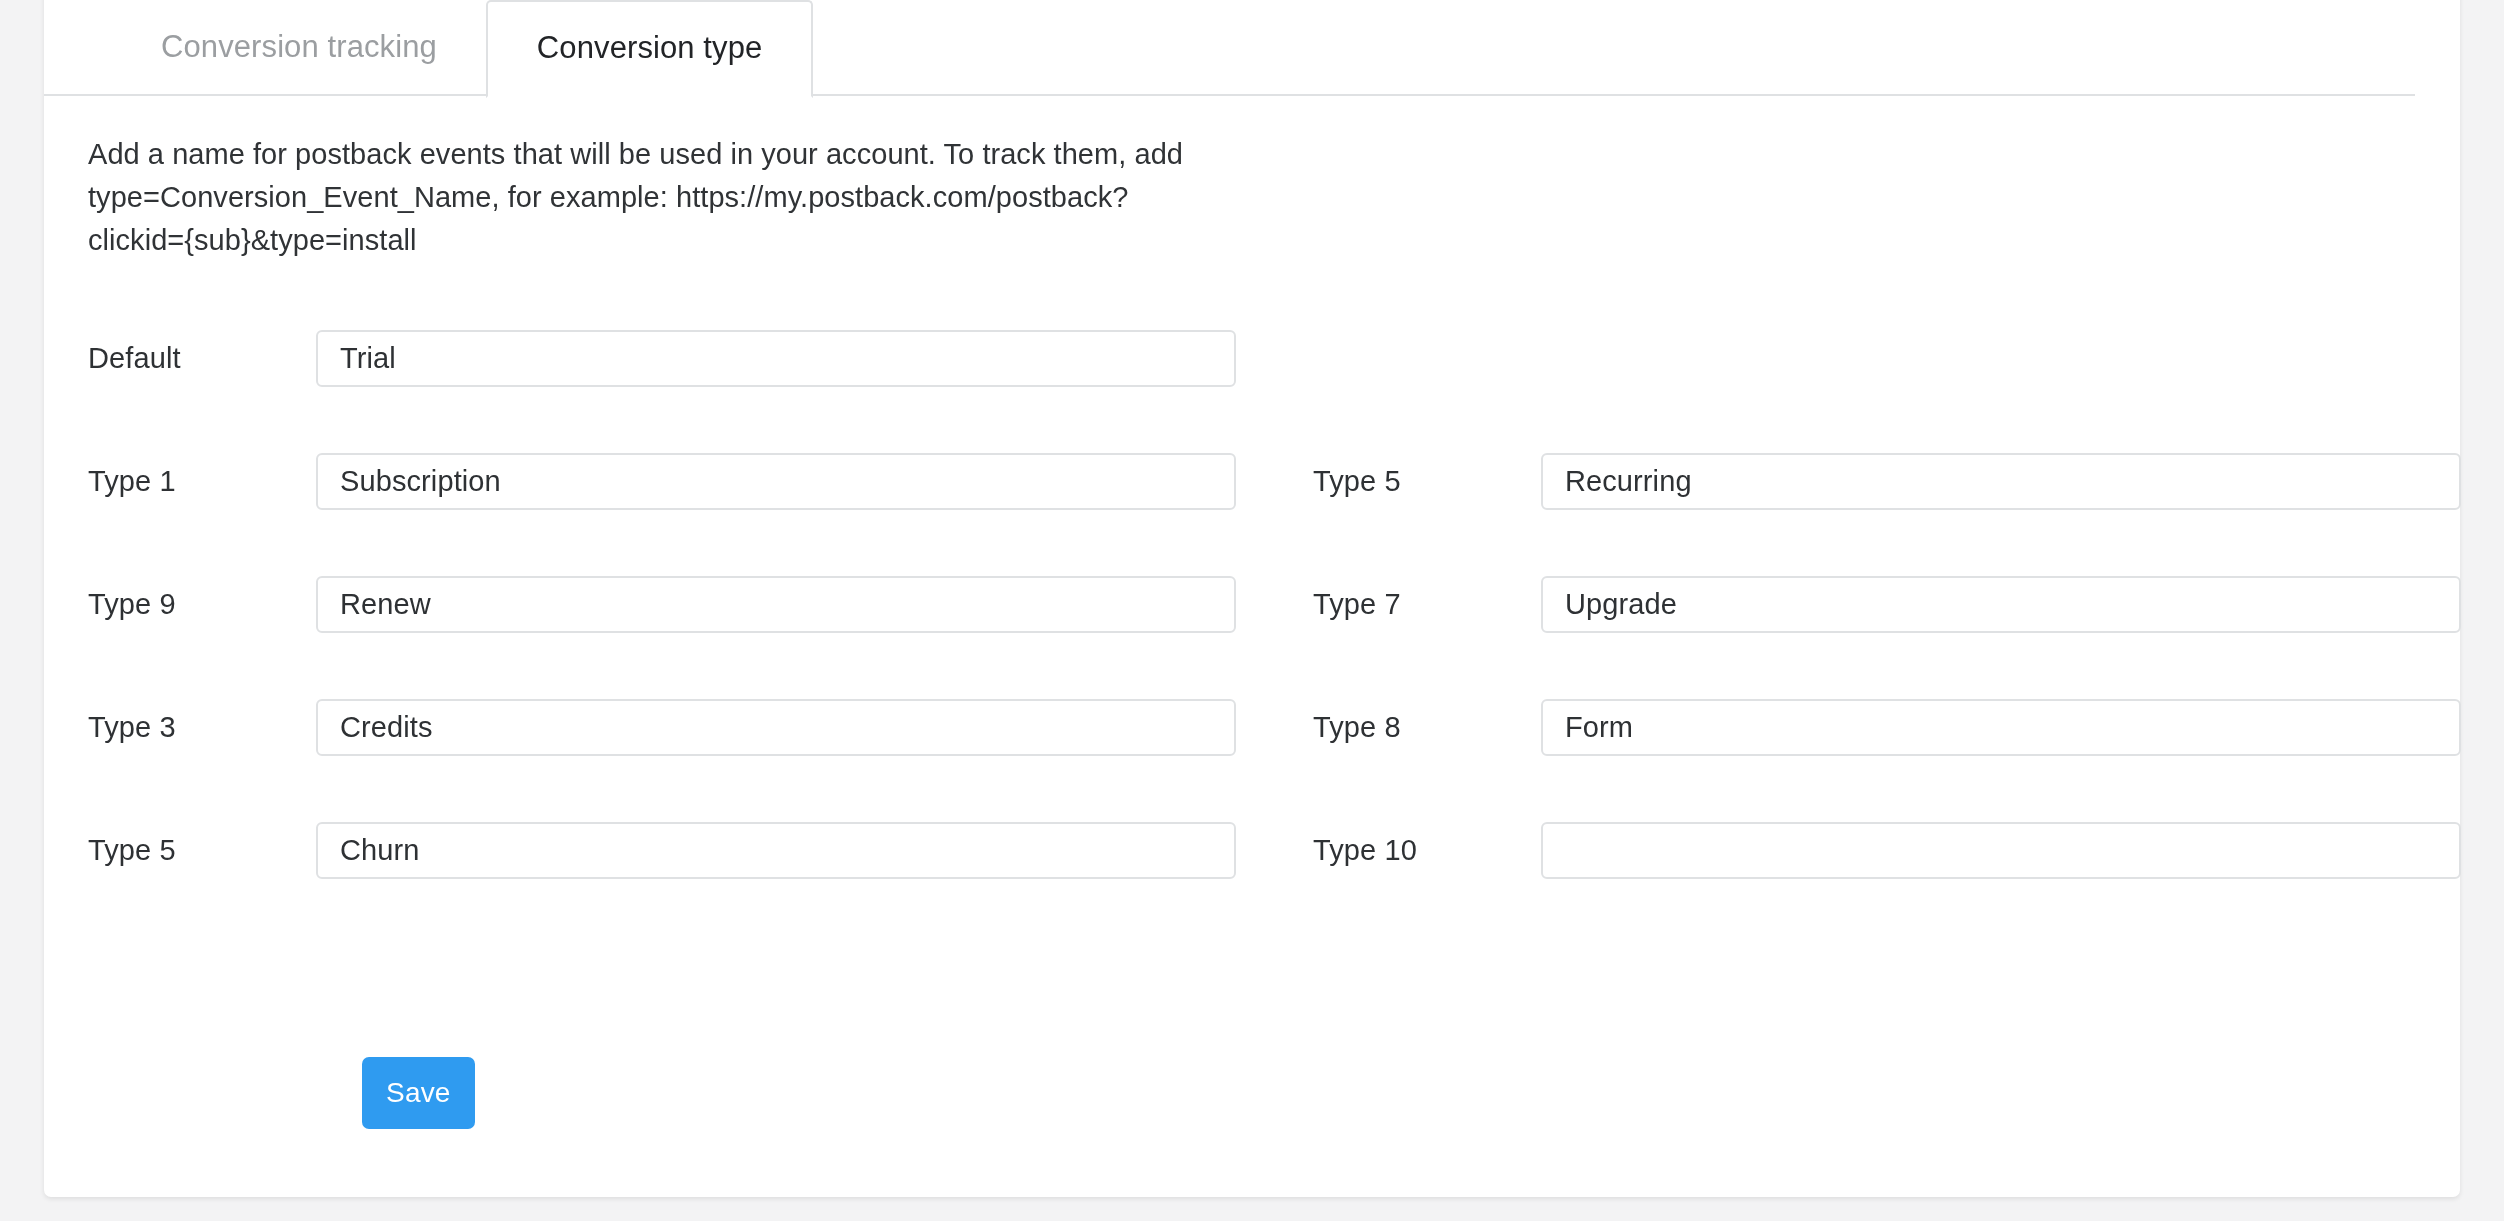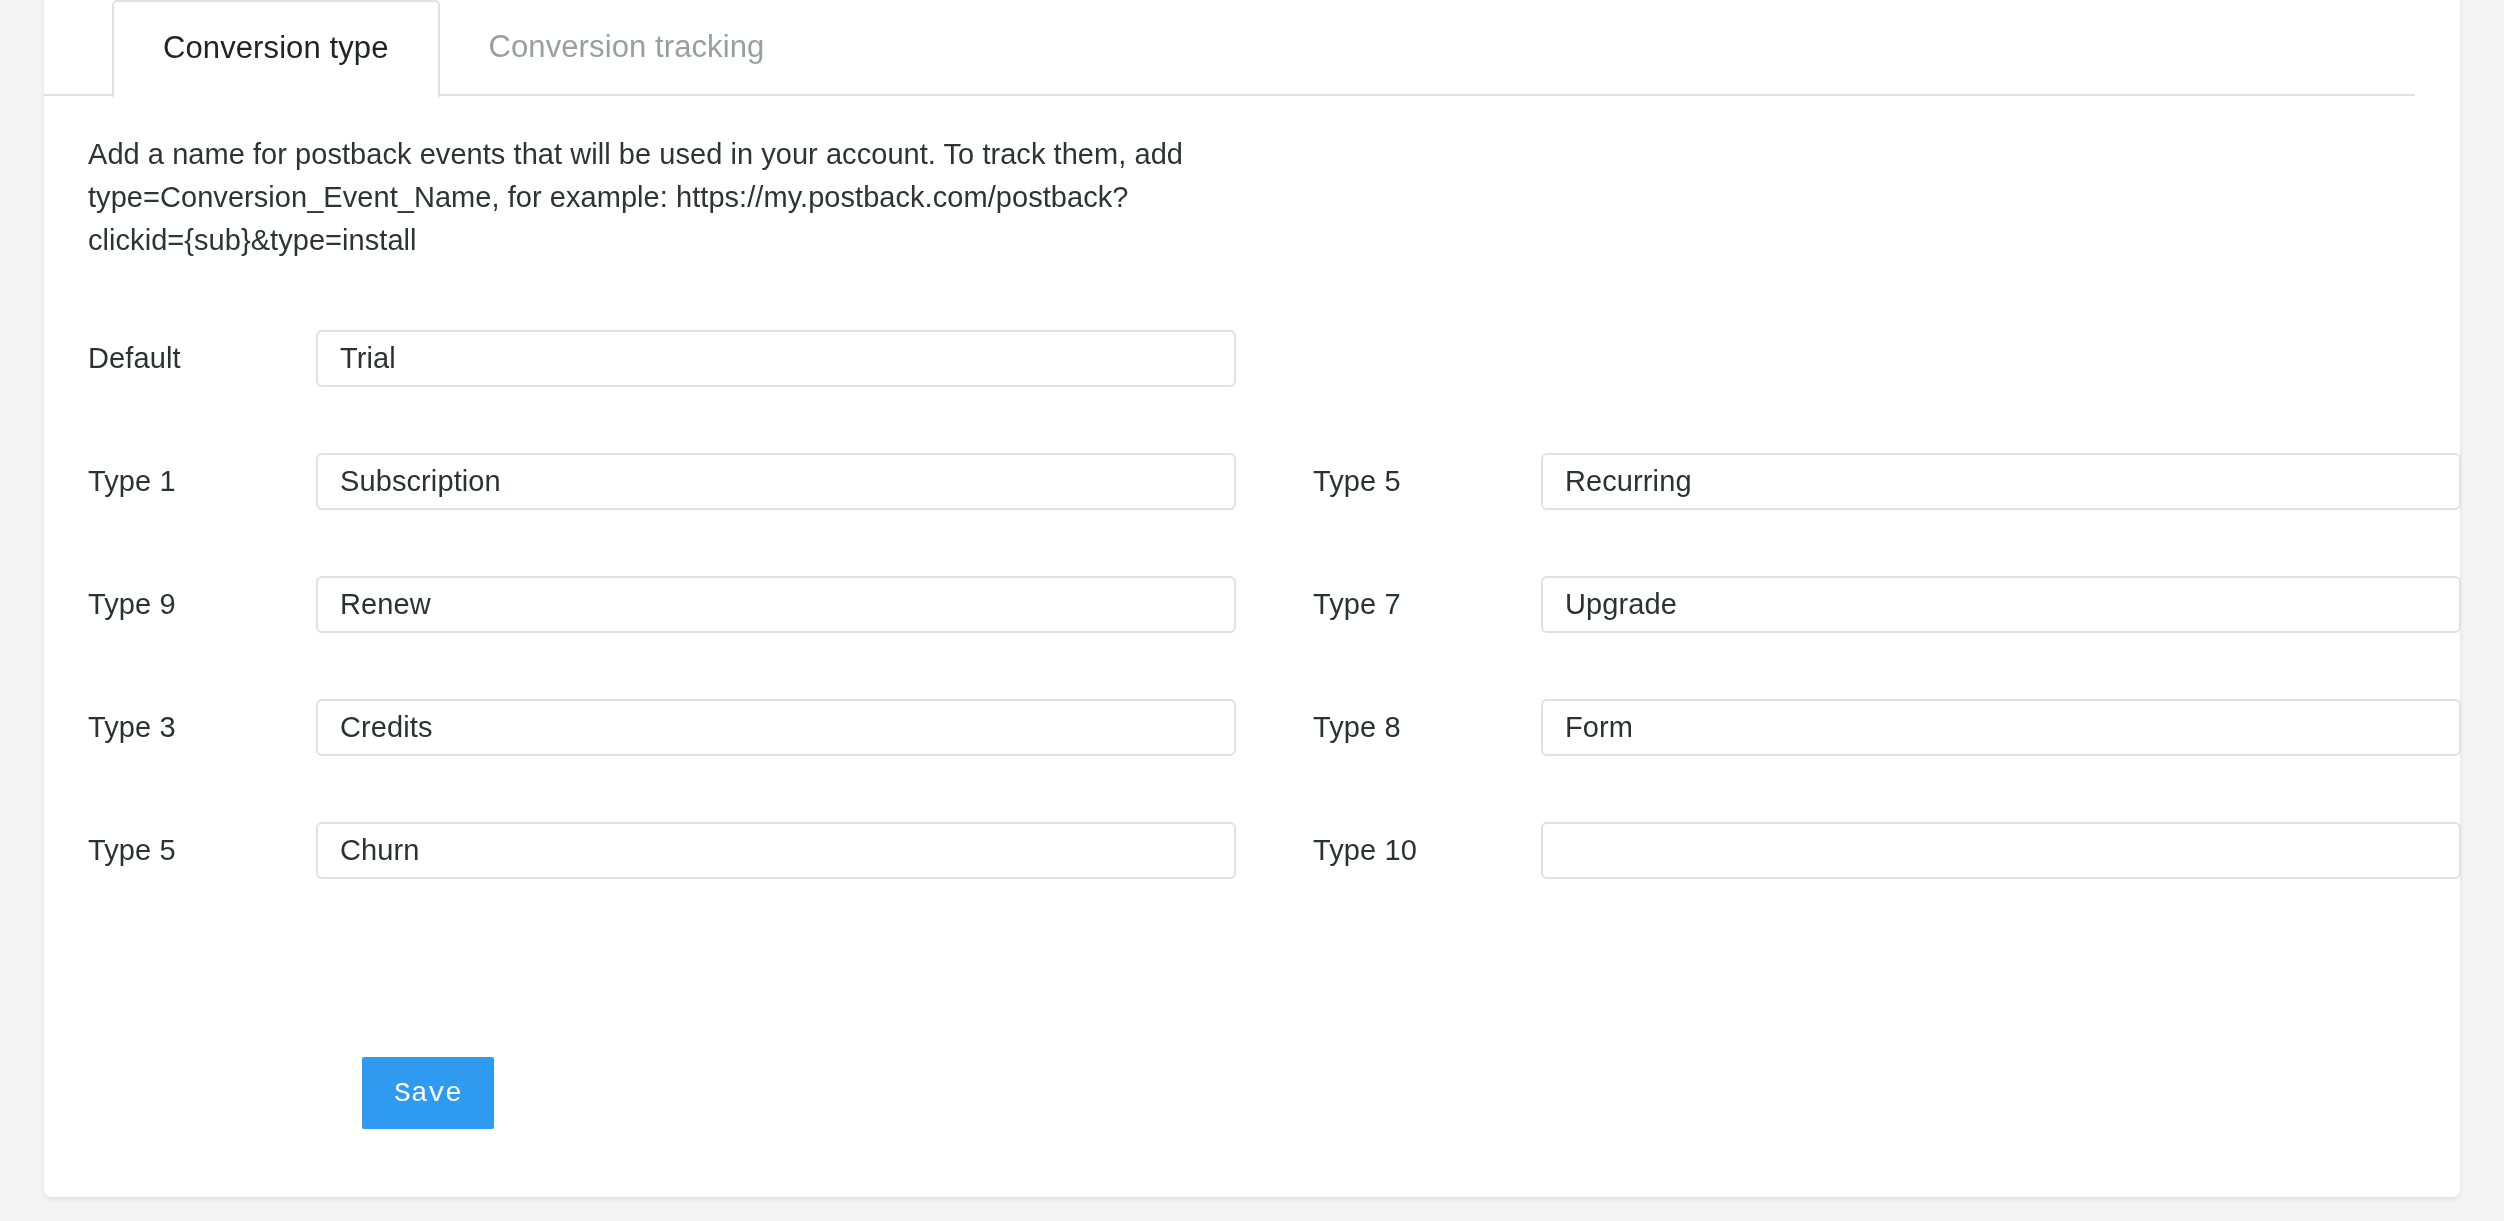--- a/index.html
+++ b/index.html
@@ -147,44 +147,44 @@
   
   .actions {
     position: absolute;
     left: 318px;
     top: 1069px;
   }
   .save-button {
     background: #2f9bf0;
     color: #ffffff;
     border: none;
-    border-radius: 2px;
-    font-family: Liberation Mono, monospace;
+    border-radius: 7px;
+    font-family: Liberation Sans, sans-serif;
     font-size: 28px;
-    padding: 0 32px;
+    padding: 0 24px;
     height: 72px;
     min-width: 110px;
     cursor: pointer;
     letter-spacing: 0.2px;
   }
 </style>
 </head>
 <body>
 
 <div class="page">
 
   <div class="card">
 
     <div class="tabbar">
       <div class="tab-spacer-left"></div>
+      <div class="tab inactive">
+        <span>Conversion tracking</span>
+      </div>
       <div class="tab active">
         <span>Conversion type</span>
-      </div>
-      <div class="tab inactive">
-        <span>Conversion tracking</span>
       </div>
       <div class="tab-spacer-right"></div>
       <div class="tab-spacer-end"></div>
     </div>
 
     <div class="description">Add a name for postback events that will be used in your account. To track them, add type=Conversion_Event_Name, for example: https://my.postback.com/postback?clickid={sub}&amp;type=install</div>
 
     <div class="form">
 
       <div class="row">

